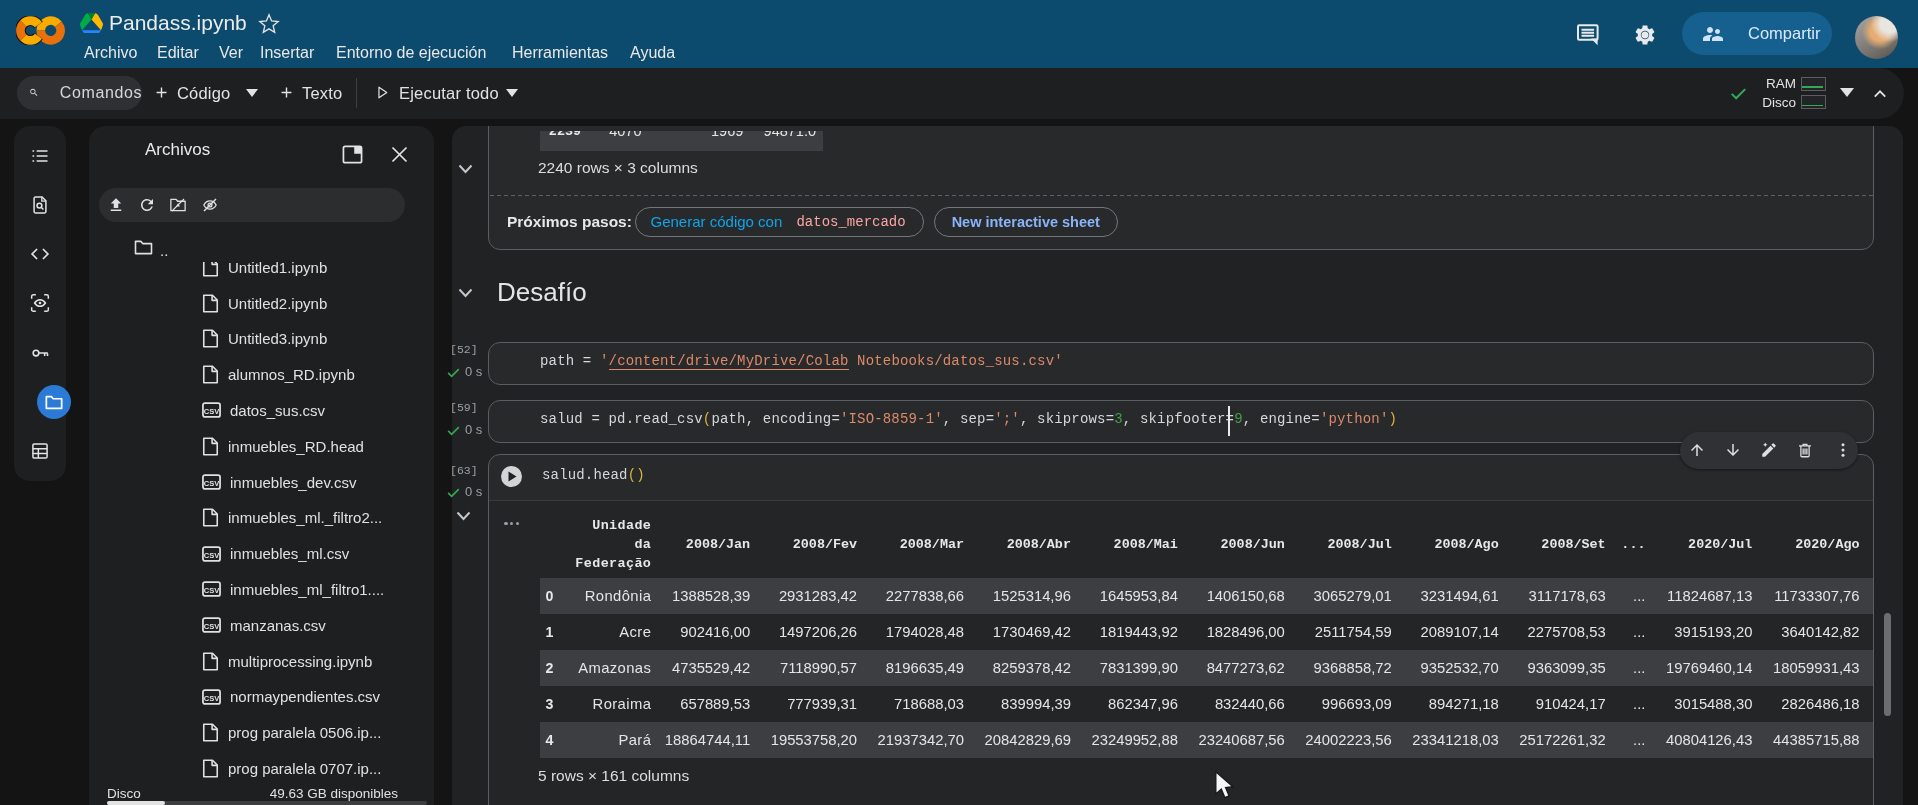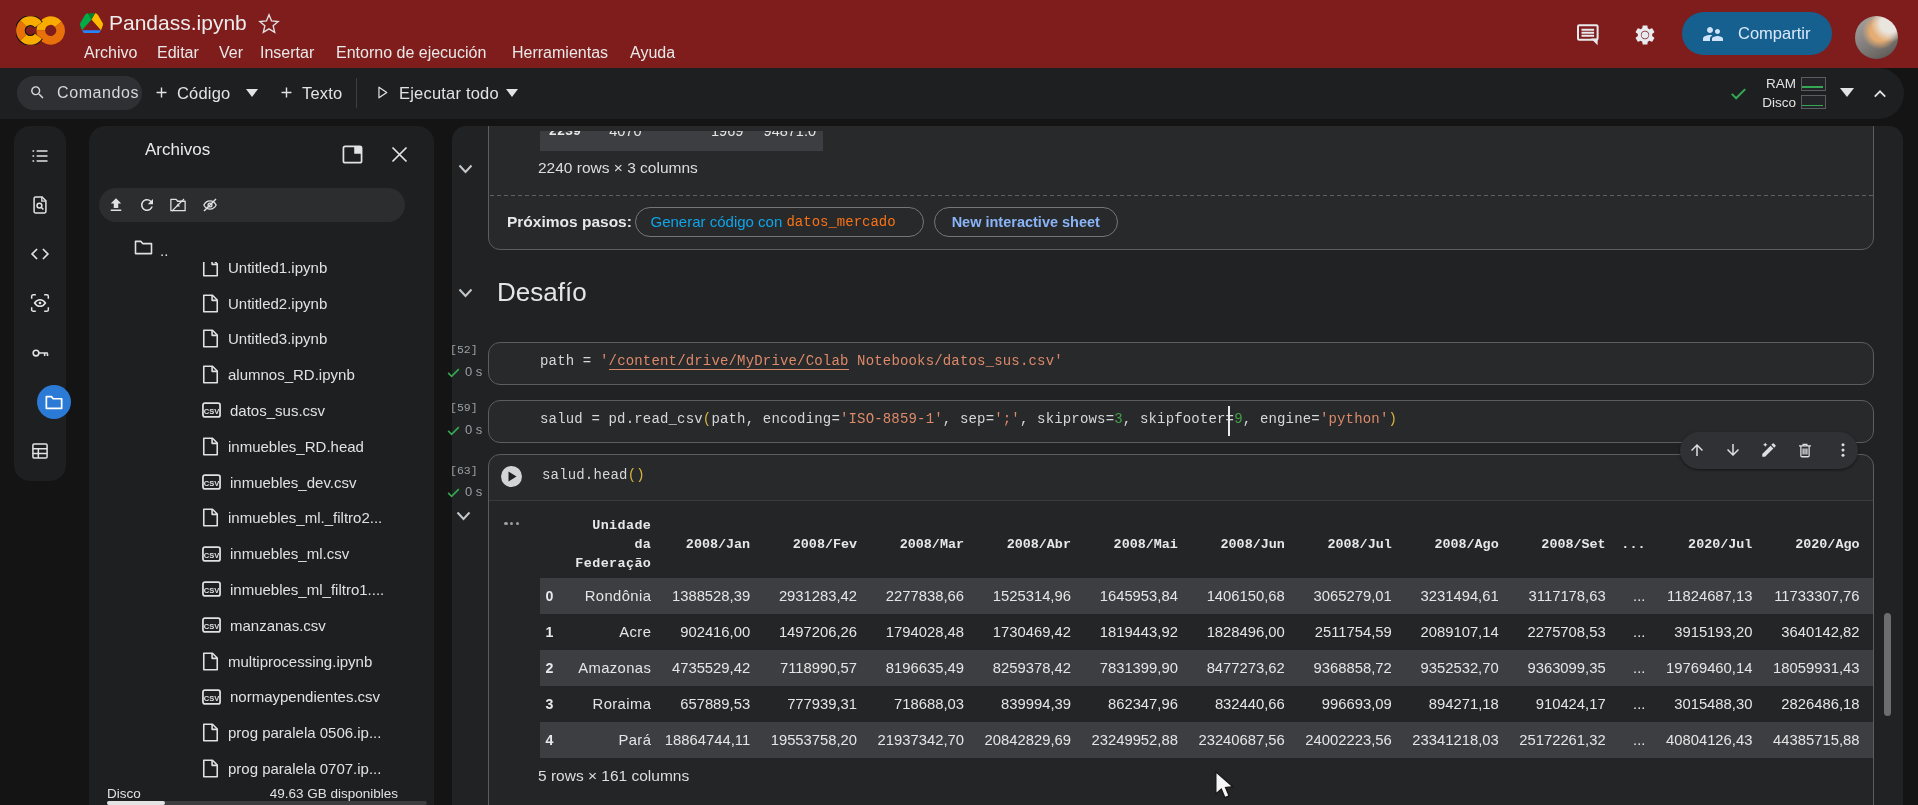--- a/index.html
+++ b/index.html
@@ -1,20 +1,20 @@
 <!DOCTYPE html>
 <html><head><meta charset="utf-8"><style>
 html,body{margin:0;padding:0;background:#131314;}
 #app{position:relative;width:1918px;height:805px;background:#141415;overflow:hidden;font-family:"Liberation Sans",sans-serif;}
 .abs{position:absolute;}
-.flex{display:flex;align-items:center;}
+.flex{display:flex;align-items:center;gap:10px;}
 svg{display:block;}
 .mono{font-family:"Liberation Mono",monospace;}
 
-#hdr{position:absolute;left:0;top:0;width:1918px;height:68px;background:#7f1d1d;}
+#hdr{position:absolute;left:0;top:0;width:1918px;height:68px;background:#0c4a6e;}
 #title{position:absolute;left:109px;top:11px;font-size:21px;color:#ececec;}
 .menu{position:absolute;top:44px;font-size:16px;color:#e8e8e8;}
 
 #strip{position:absolute;left:0;top:68px;width:1904px;height:51px;background:#1e1f20;border-radius:0 26px 26px 0;}
 #cmdpill{position:absolute;left:17px;top:7.5px;width:125px;height:34px;border-radius:17px;background:#2e3033;}
 .tbtxt{font-size:16.5px;color:#e3e3e3;letter-spacing:0.2px;}
 
 #rail{position:absolute;left:14px;top:126px;width:52px;height:355px;background:#1e1f20;border-radius:16px;}
 
 #files{position:absolute;left:89px;top:126px;width:345px;height:679px;background:#1e1f20;border-radius:16px 16px 0 0;overflow:hidden;}
@@ -336,21 +336,21 @@
     <span class="abs mono" style="right:242px;top:-6.5px;font-size:13.4px;font-weight:bold;color:#e6e8ea;">2239</span>
     <span class="abs" style="right:181.5px;top:-7.5px;font-size:14.5px;color:#e4e5e7;">4070</span>
     <span class="abs" style="right:79.7px;top:-7.5px;font-size:14.5px;color:#e4e5e7;">1969</span>
     <span class="abs" style="right:7px;top:-7.5px;font-size:14.5px;color:#e4e5e7;">94871.0</span>
   </div>
   <div class="abs" style="left:86px;top:32.5px;font-size:15.5px;color:#dcdee0;">2240 rows × 3 columns</div>
   <div class="abs" style="left:38px;top:69px;width:1383px;height:1px;background:repeating-linear-gradient(90deg,#5c5f63 0 4px,transparent 4px 7px);"></div>
   <div class="abs" style="left:55px;top:87px;font-size:15.5px;font-weight:bold;color:#e6e8ea;">Próximos pasos:</div>
   <div class="abs flex" style="left:182.5px;top:81px;width:289px;height:29.5px;padding:0 0 0 15px;border:1px solid #73777b;border-radius:15.5px;box-sizing:border-box;">
     <span style="font-size:15px;color:#0ea5e9;">Generar código con&nbsp;</span>
-        <span class="mono" style="font-size:14px;color:#f97316;font-family:Liberation Mono, monospace;">datos_mercado</span>
+        <span class="mono" style="font-size:14px;color:#fca5a5;font-family:Liberation Mono, monospace;">datos_mercado</span>
   </div>
   <div class="abs flex" style="left:481.8px;top:81px;width:184px;height:29.5px;justify-content:center;border:1px solid #73777b;border-radius:15.5px;box-sizing:border-box;">
     <span style="font-size:14.5px;color:#8ab4f8;font-weight:bold;">New interactive sheet</span>
   </div>
   <svg class="abs" style="left:6px;top:38px" width="15" height="10" viewBox="0 0 15 10" fill="none" stroke="#c4c7ca" stroke-width="2">
         <path d="M1.5 1.5 7.5 8 13.5 1.5"></path>
       </svg>
 
   <svg class="abs" style="left:6px;top:162px" width="15" height="10" viewBox="0 0 15 10" fill="none" stroke="#c4c7ca" stroke-width="2">
         <path d="M1.5 1.5 7.5 8 13.5 1.5"></path>

